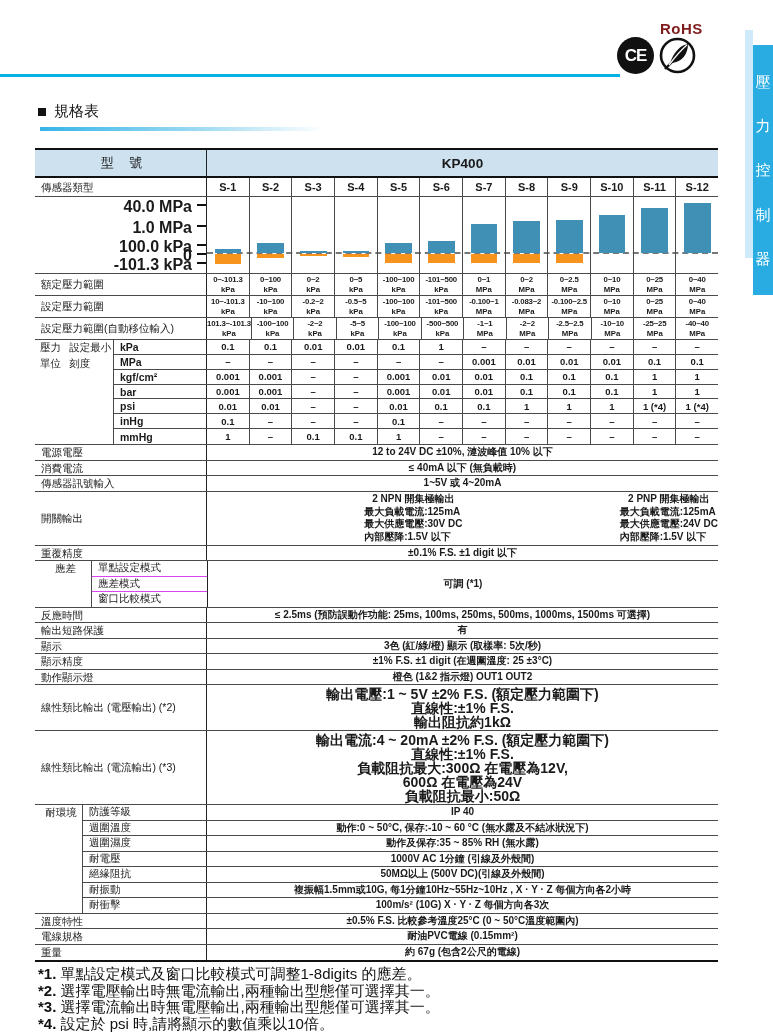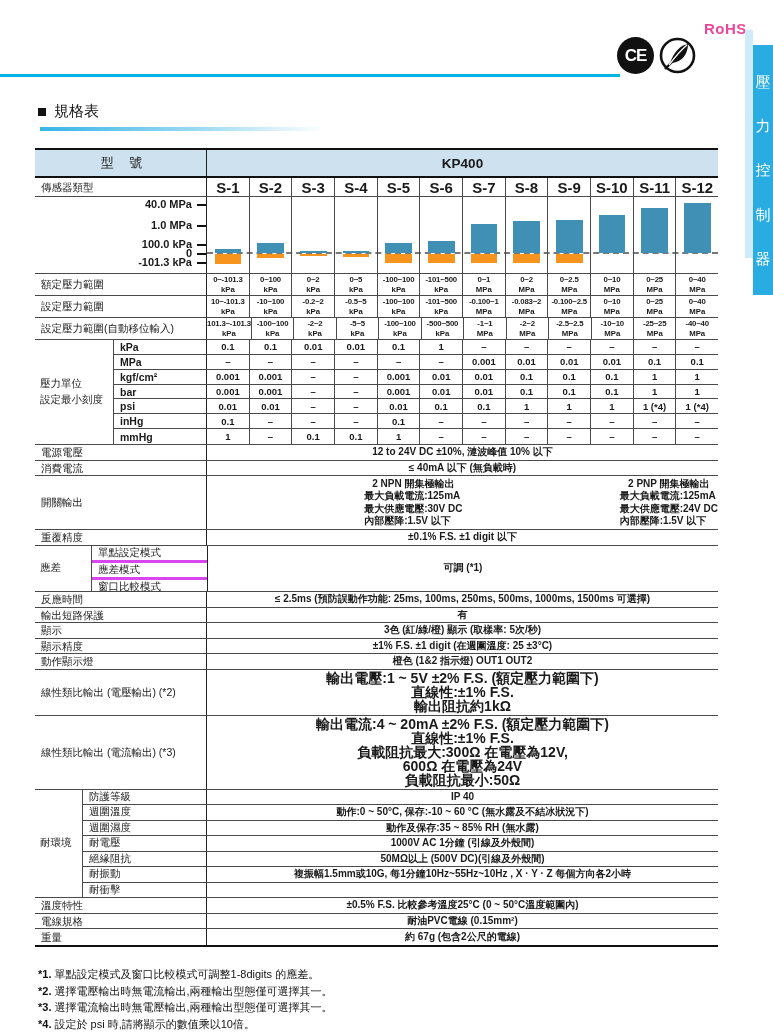--- a/index.html
+++ b/index.html
@@ -1,20 +1,20 @@
 <!DOCTYPE html>
 <html><head>
 <meta charset="utf-8">
 <style>
   html,body{margin:0;padding:0;background:#fff;}
   .page{position:relative;width:773px;height:1033px;background:#fff;overflow:hidden;
         font-family:"Liberation Sans","DejaVu Sans",sans-serif;color:#1a1a1a;}
   
   .top-rule{position:absolute;left:0;top:74px;width:620px;height:3px;background:#00b2e6;}
-  .rohs{position:absolute;left:660px;top:20px;font-weight:bold;font-size:15px;letter-spacing:.5px;color:#ec4899;margin-left:44px;}
+  .rohs{position:absolute;left:660px;top:20px;font-weight:bold;font-size:15px;letter-spacing:.5px;color:#7f1d1d;}
   .ce-badge{position:absolute;left:617px;top:37px;width:37px;height:37px;border-radius:50%;background:#111;
             color:#fff;display:flex;align-items:center;justify-content:center;font-weight:bold;font-size:17px;letter-spacing:-1px;}
   .leaf-badge{position:absolute;left:658px;top:36px;width:39px;height:39px;}
   
   .side-strip{position:absolute;left:745px;top:30px;width:8px;height:228px;background:#cfeaf8;}
   .side-tab{position:absolute;left:753px;top:45px;width:20px;height:250px;background:#29ace2;color:#fff;
             display:flex;flex-direction:column;align-items:center;justify-content:space-evenly;font-size:15px;}
   .tab-char{display:block;line-height:1;}
   
   .title-row{position:absolute;left:38px;top:102px;display:flex;align-items:center;gap:8px;font-size:15px;color:#111;}
@@ -33,40 +33,40 @@
   .cell{flex:1;display:flex;flex-direction:column;align-items:center;justify-content:center;
         font-weight:bold;font-size:9.5px;}
   .cell + .cell{border-left:1px solid #4a4a4a;}
   .cell .v{font-size:7.8px;line-height:1.25;letter-spacing:-.2px;white-space:nowrap;}
   .cell .u{font-size:7.8px;line-height:1.25;}
   
   .tr-header{height:28px;background:#cde1ef;border-bottom:2px solid #111;}
   .model-label{justify-content:center;padding-left:8px;font-size:13px;letter-spacing:6px;}
   .model-value{flex:1;display:flex;align-items:center;justify-content:center;font-weight:bold;font-size:13.5px;}
   .h-sensor{height:19px;}
-  .h-sensor .cell{font-size:15px;}
+  .h-sensor .cell{font-size:11px;}
   .h-chart{height:77px;}
   .h-range{height:22px;}
   .h-single{height:15.5px;}
   .val-center{flex:1;display:flex;align-items:center;justify-content:center;font-weight:bold;font-size:10px;
               text-align:center;line-height:1.2;}
   
   .chart-labels{display:block;position:relative;padding:0;}
-  .tick-label{position:absolute;right:14px;font-weight:bold;font-size:11px;white-space:nowrap;line-height:1;}
+  .tick-label{position:absolute;right:14px;font-weight:bold;font-size:16px;white-space:nowrap;line-height:1;}
   .tick-mark{position:absolute;right:0;width:9px;height:1.5px;background:#111;}
   .chart-col{flex:1;position:relative;}
   .chart-col + .chart-col{border-left:1px solid #4a4a4a;}
   .zero-line{position:absolute;left:0;right:0;top:55px;border-top:2px dashed #777;}
   .bar-pos{position:absolute;left:18%;width:64%;}
   .bar-neg{position:absolute;left:18%;width:64%;}
   
-  .group-col{flex:none;border-right:1px solid #4a4a4a;display:flex;flex-direction:column;justify-content:center;
+  .group-col{flex:none;border-right:1px solid #4a4a4a;display:flex;flex-direction:row;justify-content:center;
              padding-left:5px;line-height:1.5;}
   .sub-stack{flex:none;display:flex;flex-direction:column;}
-  .sub-tr{display:flex;border-bottom:3px solid #d946ef;flex:1;}
+  .sub-tr{display:flex;border-bottom:1px solid #d946ef;flex:1;}
   .sub-stack .sub-tr:last-child,.env-rows .env-tr:last-child{border-bottom:none;}
   .sub-label{width:93px;flex:none;border-right:1.5px solid #222;display:flex;align-items:center;
              padding-left:6px;font-weight:bold;}
   .block-rows{flex:1;display:flex;flex-direction:column;}
   .ms-row{display:flex;height:15px;border-bottom:1px solid #4a4a4a;}
   .block-rows .ms-row:last-child{border-bottom:none;}
   .hy-label{width:115px;flex:none;border-right:1.5px solid #222;display:flex;align-items:center;padding-left:6px;}
   .env-rows{flex:1;display:flex;flex-direction:column;}
   .env-tr{display:flex;flex:1;border-bottom:1px solid #4a4a4a;}
   .env-label{width:124px;flex:none;border-right:1.5px solid #222;display:flex;align-items:center;padding-left:6px;}
@@ -76,21 +76,21 @@
   .switch-block{display:inline-block;text-align:left;font-weight:bold;font-size:10px;line-height:12.5px;}
   .switch-block div:first-child{text-align:center;}
   .lines-center{flex:1;display:flex;flex-direction:column;align-items:center;justify-content:center;
                 font-weight:bold;font-size:14px;line-height:14px;text-align:center;}
   .h-av{height:46px;}
   .h-ai{height:74px;}
   .h-hy{height:46.5px;}
   .h-ms{height:105px;}
   .h-env{height:108.5px;}
   
-  .footnotes{position:absolute;left:38px;top:966px;font-size:11px;line-height:16.5px;color:#111;}
+  .footnotes{position:absolute;left:38px;top:966px;font-size:15px;line-height:16.5px;color:#111;}
   .footnotes b{font-weight:bold;}
 </style>
 </head>
 <body>
 
 <div class="page">
 
   <div class="top-rule"></div>
 
   <div class="rohs">RoHS</div>
@@ -498,20 +498,24 @@
     </div>
 
     <div class="tr h-single">
       <div class="label-col">電源電壓</div>
       <div class="val-center">12 to 24V DC ±10%, 漣波峰值 10% 以下</div>
     </div>
     <div class="tr h-single">
       <div class="label-col">消費電流</div>
       <div class="val-center">≤ 40mA 以下 (無負載時)</div>
     </div>
+    <div class="tr h-single">
+      <div class="label-col">傳感器訊號輸入</div>
+      <div class="val-center">1~5V 或 4~20mA</div>
+    </div>
 
     <div class="tr h-switch">
       <div class="label-col">開關輸出</div>
       <div class="data-area">
         <div class="half">
           <div class="switch-block">
               <div>2 NPN 開集極輸出</div>
               <div>最大負載電流:125mA</div>
               <div>最大供應電壓:30V DC</div>
               <div>內部壓降:1.5V 以下</div>
@@ -611,20 +615,21 @@
         <div class="env-tr">
           <div class="env-label">絕緣阻抗</div>
           <div class="val-center">50MΩ以上 (500V DC)(引線及外殼間)</div>
         </div>
         <div class="env-tr">
           <div class="env-label">耐振動</div>
           <div class="val-center">複振幅1.5mm或10G, 每1分鐘10Hz~55Hz~10Hz , X · Y · Z 每個方向各2小時</div>
         </div>
         <div class="env-tr">
           <div class="env-label">耐衝擊</div>
+          <div class="val-center">100m/s² (10G) X · Y · Z 每個方向各3次</div>
         </div>
       </div>
     </div>
 
     <div class="tr h-single">
       <div class="label-col">溫度特性</div>
       <div class="val-center">±0.5% F.S. 比較參考溫度25°C (0 ~ 50°C溫度範圍內)</div>
     </div>
     <div class="tr h-single">
       <div class="label-col">電線規格</div>

